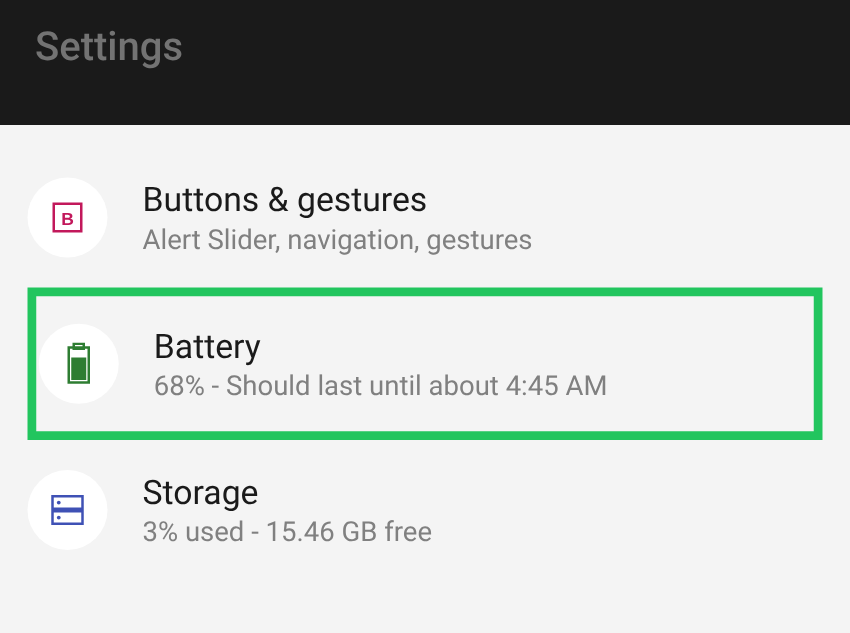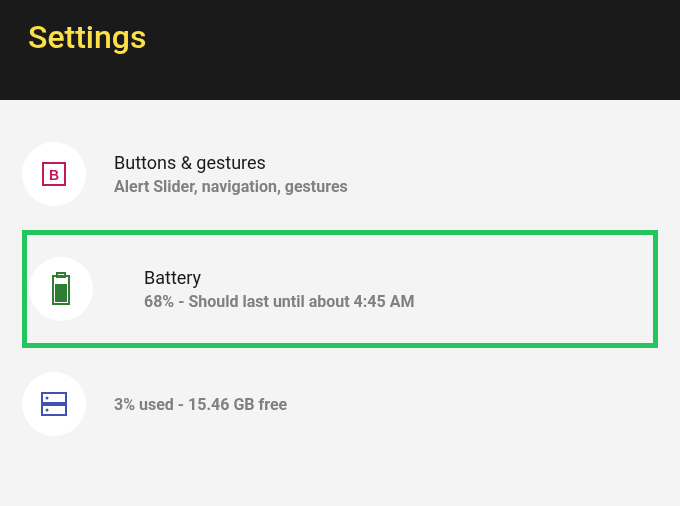--- a/index.html
+++ b/index.html
@@ -15,21 +15,21 @@
       overflow: hidden;
     }
     .header {
       background: #1a1a1a;
       height: 100px;
       display: flex;
       align-items: flex-start;
       padding: 18px 28px;
     }
     .header-title {
-      color: #fde047;
+      color: #737373;
       font-size: 32px;
       font-weight: 500;
     }
     .content {
       padding-top: 18px;
     }
     .settings-item {
       display: flex;
       align-items: center;
       padding: 14px 22px;
@@ -44,35 +44,34 @@
       display: flex;
       align-items: center;
       justify-content: center;
       margin-right: 28px;
       flex-shrink: 0;
     }
     .text-block {
       flex: 1;
     }
     .item-title {
-      font-size: 18px;
+      font-size: 27px;
       color: #1a1a1a;
       font-weight: 400;
       margin-bottom: 4px;
     }
     .item-subtitle {
-      font-size: 16px;
+      font-size: 22px;
       color: #808080;
-      font-weight: 700;
+      font-weight: 400;
     }
     .highlighted {
-      border: 5px solid #22c55e;
+      border: 7px solid #22c55e;
       margin: 6px 22px;
       padding: 22px 20px;
-      gap: 23px;
     }
     .highlighted .icon-wrap {
       margin-left: -18px;
     }
   </style>
 </head>
 <body>
 
 <div class="header">
   <div class="header-title">Settings</div>
@@ -110,17 +109,18 @@
   <div class="settings-item">
     <div class="icon-wrap">
       <svg width="30" height="30" viewBox="0 0 30 30">
         <rect x="3" y="4" width="24" height="10" fill="none" stroke="#3f51b5" stroke-width="2"></rect>
         <rect x="3" y="16" width="24" height="10" fill="none" stroke="#3f51b5" stroke-width="2"></rect>
         <circle cx="8" cy="9" r="1.5" fill="#3f51b5"></circle>
         <circle cx="8" cy="21" r="1.5" fill="#3f51b5"></circle>
       </svg>
     </div>
     <div class="text-block">
+      <div class="item-title">Storage</div>
       <div class="item-subtitle">3% used - 15.46 GB free</div>
     </div>
   </div>
 
 </div>
 
 </body></html>

